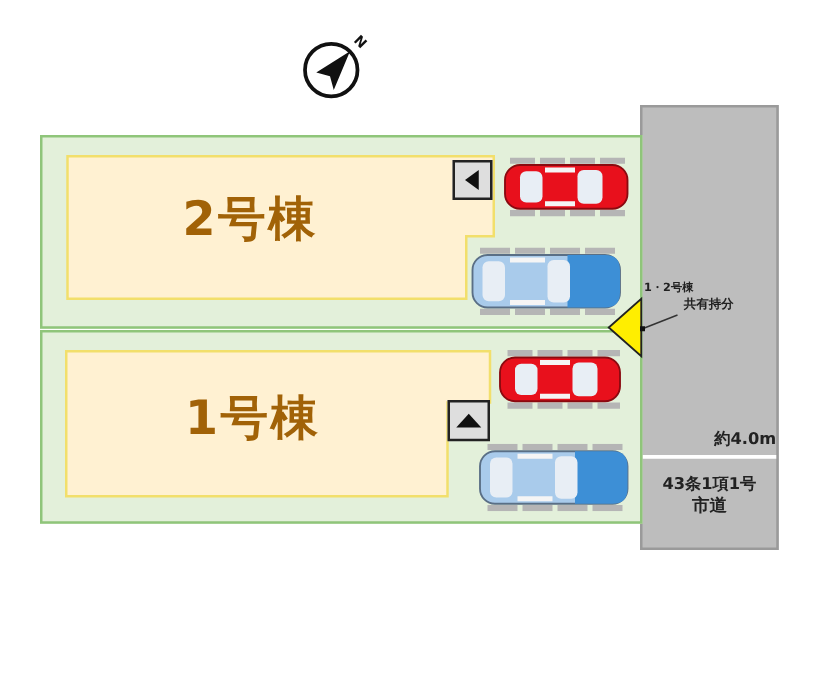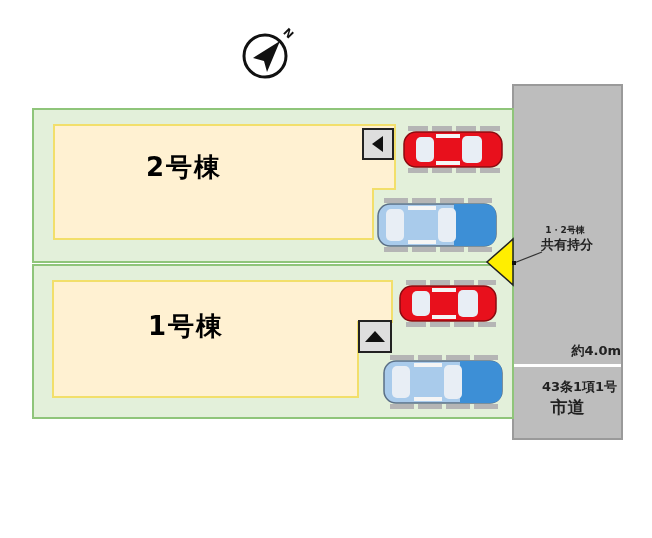--- a/index.html
+++ b/index.html
@@ -1,21 +1,21 @@
 <!DOCTYPE html>
 <html><head>
 <meta charset="utf-8">
 <style>
   html, body { margin:0; padding:0; background:#ffffff; }
   body { width:652px; height:538px; position:relative; overflow:hidden;
          font-family: "DejaVu Sans", "Liberation Sans", sans-serif; }
   .abs { position:absolute; }
   .lot { position:absolute; background:#e3f0da; border:2px solid #8fc57a; box-sizing:border-box; }
   .road { position:absolute; background:#bdbdbd; border:2px solid #9a9a9a; box-sizing:border-box; }
-  .house-label { position:absolute; font-weight:bold; color:#000000; font-size:26px; letter-spacing:2px; }
+  .house-label { position:absolute; font-weight:bold; color:#a16207; font-size:38px; letter-spacing:2px; }
   .arrow-box { position:absolute; background:#dedede; border:2px solid #222; box-sizing:border-box;
                display:flex; align-items:center; justify-content:center; }
   .road-text { position:absolute; font-weight:bold; color:#222; text-align:center; }
   .divider { position:absolute; background:#ffffff; height:3px; }
 </style>
 </head>
 <body>
 
 <div class="abs" style="left:238px;top:20px;width:60px;height:62px;">
   <svg width="60" height="62" viewBox="0 0 60 62">
@@ -130,18 +130,18 @@
     <rect x="32" y="8" width="28" height="4" fill="#f5f5f5"></rect>
     <rect x="32" y="42" width="28" height="4" fill="#f5f5f5"></rect>
   </g>
 </svg>
 
 <svg class="abs" style="left:484px;top:236px;" width="60" height="52">
   <polygon points="29,3 29,49 3,26" fill="#ffee00" stroke="#222" stroke-width="1.5"></polygon>
   <line x1="30" y1="27" x2="58" y2="16" stroke="#333" stroke-width="1.2"></line>
   <rect x="28" y="25" width="4" height="4" fill="#111"></rect>
 </svg>
-<div class="road-text" style="left:538px;top:224px;width:54px;font-size:9px;text-align:center;">1・2号棟</div>
-<div class="road-text" style="left:540px;top:236px;width:54px;font-size:13px;font-family:Liberation Mono, monospace;">共有持分</div>
+<div class="road-text" style="left:508px;top:224px;width:54px;font-size:9px;text-align:center;">1・2号棟</div>
+<div class="road-text" style="left:540px;top:236px;width:54px;font-size:10px;font-family:Liberation Mono, monospace;">共有持分</div>
 
 <div class="road-text" style="left:514px;top:342px;width:107px;font-size:13px;text-align:right;">約4.0m</div>
-<div class="road-text" style="left:514px;top:378px;width:107px;font-size:13px;padding-left:12px;">43条1項1号</div>
-<div class="road-text" style="left:514px;top:396px;width:107px;font-size:17px;">市道</div>
+<div class="road-text" style="left:514px;top:378px;width:107px;font-size:13px;">43条1項1号</div>
+<div class="road-text" style="left:514px;top:396px;width:107px;font-size:14px;">市道</div>
 
 </body></html>

